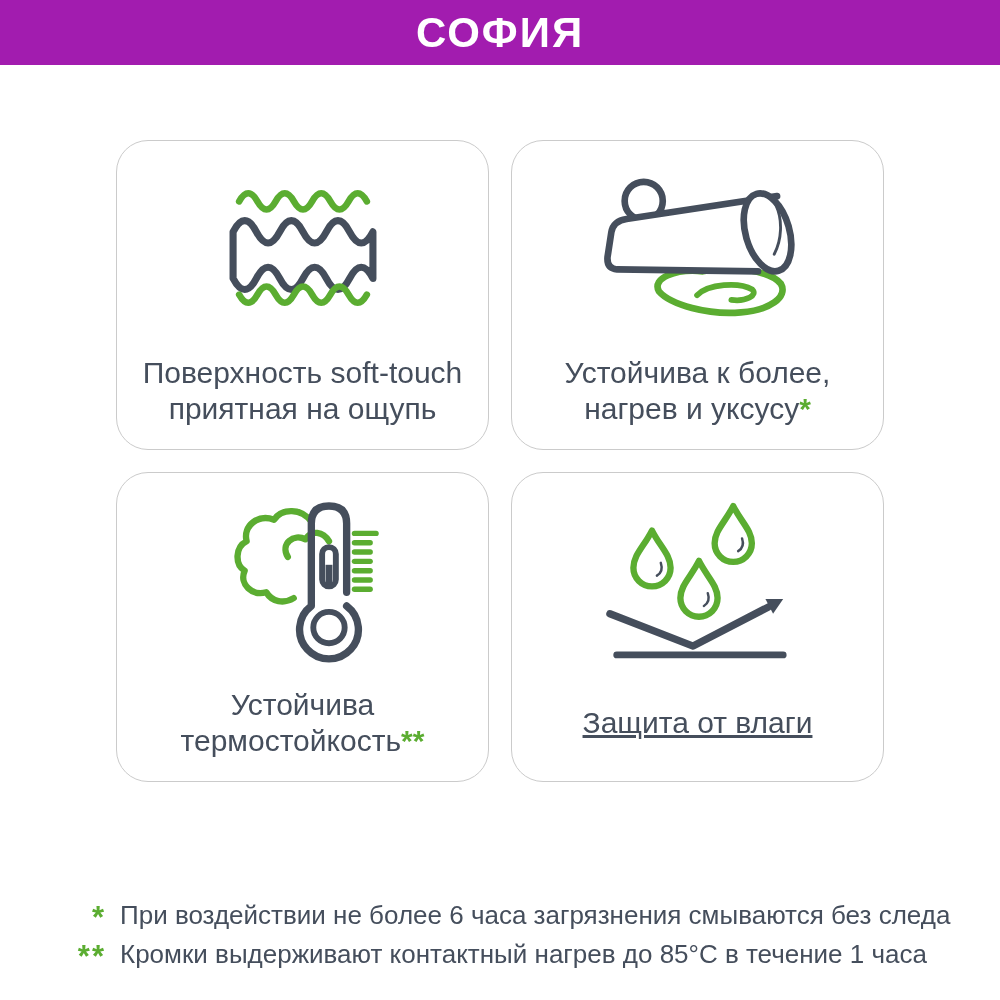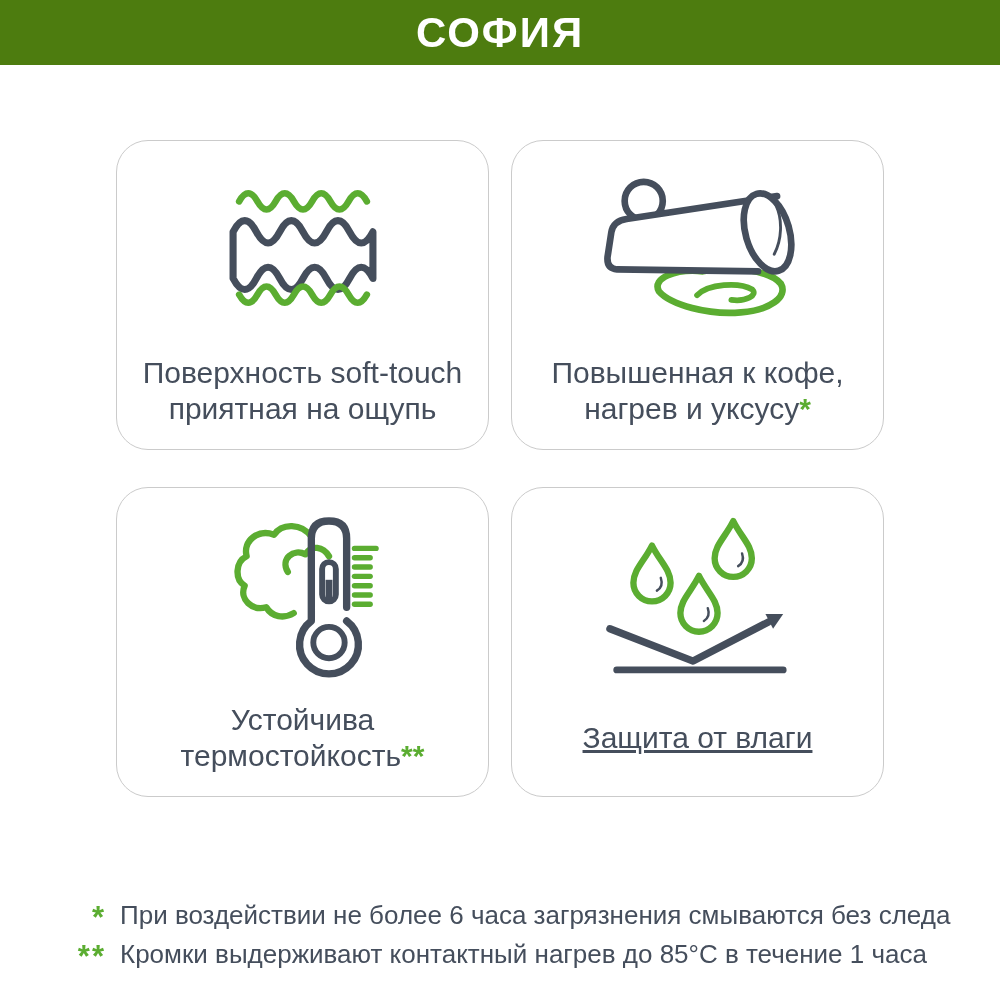--- a/index.html
+++ b/index.html
@@ -1,29 +1,29 @@
 <!DOCTYPE html>
 <html><head>
 <meta charset="utf-8">
 <style>
   html,body{margin:0;padding:0;}
   body{
     width:1000px;height:1000px;position:relative;background:#ffffff;
     font-family:"Liberation Sans", sans-serif;color:#454E5C;overflow:hidden;
   }
   .header{
-    position:absolute;top:0;left:0;width:1000px;height:65px;background:#4d7c0f;
+    position:absolute;top:0;left:0;width:1000px;height:65px;background:#a21caf;
     display:flex;align-items:center;justify-content:center;
   }
   .header .title{
     color:#ffffff;font-size:42px;font-weight:700;letter-spacing:2px;margin:0;
   }
   .cards{
     position:absolute;top:140px;left:116px;width:768px;
-    display:grid;grid-template-columns:373px 373px;grid-auto-rows:310px;gap:37px 22px;
+    display:grid;grid-template-columns:373px 373px;grid-auto-rows:310px;gap:22px 22px;
   }
   .card{
     position:relative;box-sizing:border-box;background:#fff;
     border:1.5px solid #CBCBCB;border-radius:32px;
   }
   .icon-box{
     position:absolute;top:8px;left:0;right:0;height:198px;
     display:flex;align-items:center;justify-content:center;
   }
   .caption{
@@ -71,21 +71,21 @@
       <svg width="200" height="143" viewBox="0 0 210 150">
         <path class="stroke-green" stroke-width="7" d="M64,120 C56,106 82,96 110,99 C140,92 180,98 192,112 C200,126 180,140 150,142 C116,145 76,134 64,120 Z"></path>
         <path class="stroke-green" stroke-width="6" d="M104,124 C116,112 148,110 162,118 C168,124 156,131 140,129"></path>
         <circle class="stroke-dark" stroke-width="7" cx="48" cy="25" r="20"></circle>
         <path class="stroke-dark fill-white" stroke-width="7" d="M188,20 L30,44 Q16,46 14,58 L10,84 Q9,96 20,97 L168,99"></path>
         <ellipse class="stroke-dark fill-white" stroke-width="7" cx="178" cy="58" rx="23" ry="42" transform="rotate(-16 178 58)"></ellipse>
         <path class="stroke-dark" stroke-width="3" d="M187,30 C194,45 193,66 185,81"></path>
       </svg>
     </div>
     <div class="caption">
-      <span>Повышенная к кофе,</span><br>
+      <span>Устойчива к более,</span><br>
       <span>нагрев и уксусу</span><span class="ast">*</span>
     </div>
   </div>
 
   <div class="card">
     <div class="icon-box">
       <svg width="152" height="172" viewBox="0 0 155 175">
         <path class="stroke-green" stroke-width="6.5" d="M86,28 C76,14 56,14 48,26 C32,20 16,32 20,48 C8,54 8,72 18,78 C12,92 26,104 40,100 C46,110 58,112 68,106"></path>
         <path class="stroke-green" stroke-width="6.5" d="M62,64 C54,50 68,40 80,46 C86,36 98,38 104,48"></path>
         <path class="stroke-dark" stroke-width="7.5" d="M122,100 L122,30 Q122,12 104,12 Q86,12 86,30 L86,114 A30,30 0 1 0 122,114"></path>

